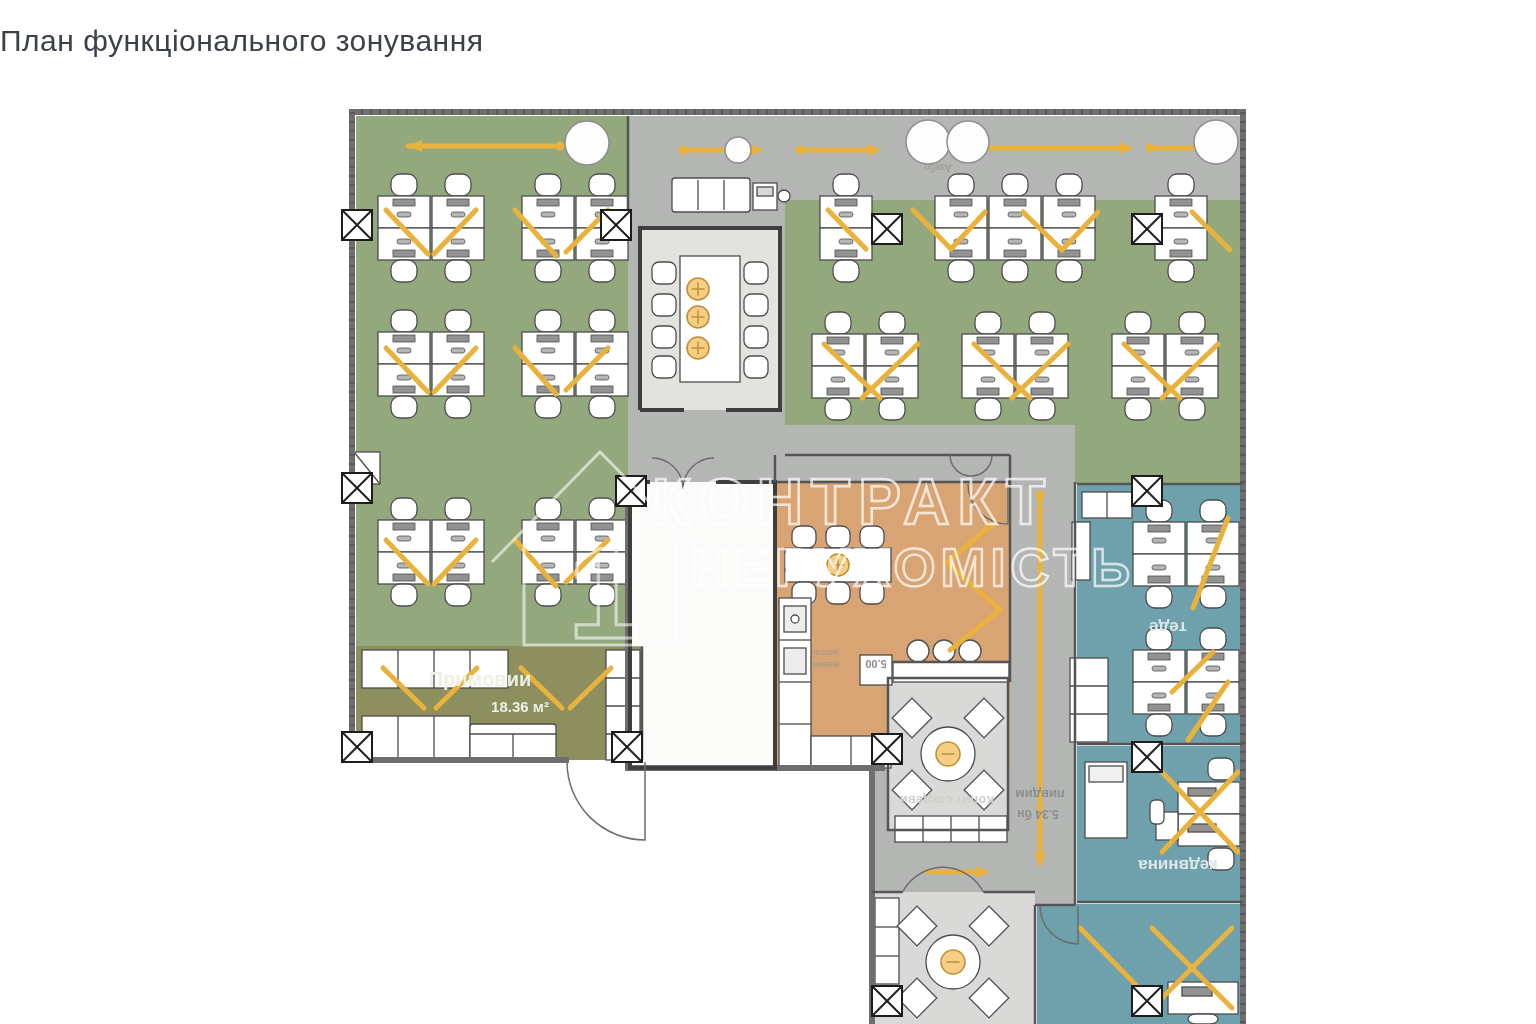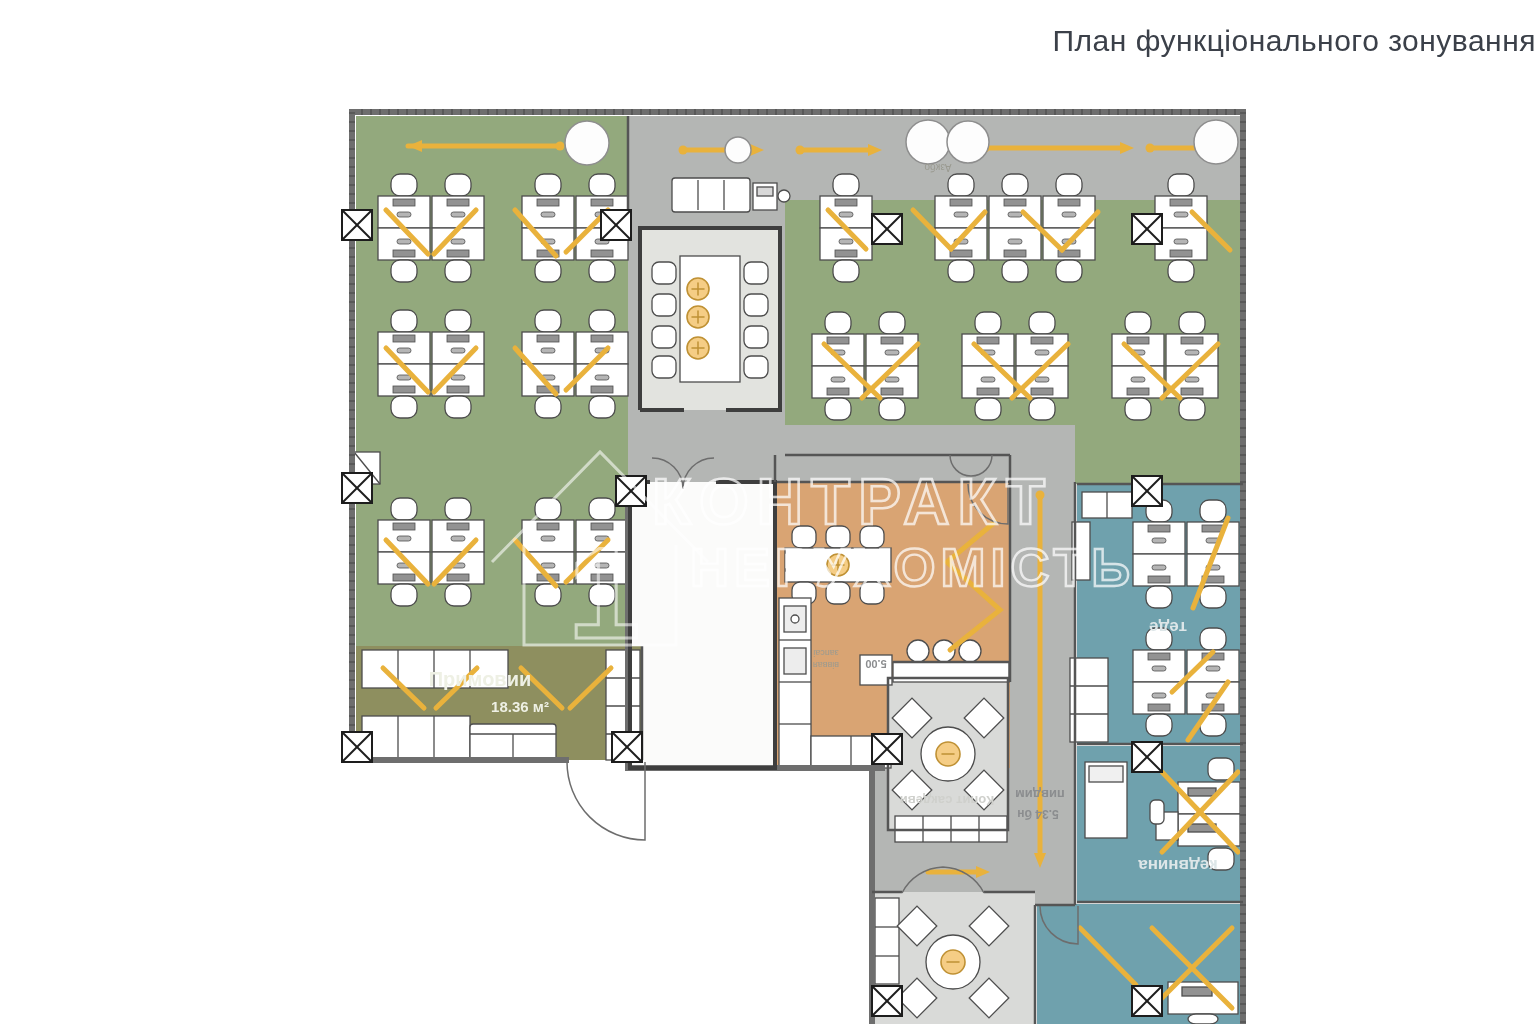--- a/index.html
+++ b/index.html
@@ -3,21 +3,21 @@
 <meta charset="utf-8">
 <style>
   :root{
     --c-green:#93a97d; --c-gray:#b4b6b4; --c-olive:#8e8f5f; --c-orange:#d9a473;
     --c-blue:#6fa1ad; --c-floor_light:#e2e3df; --c-floor_room:#d9dad8;
     --c-white_room:#fbfbfa; --c-yellow:#e9b23c; --c-wall:#6e6e6e; --c-accent_power:#f5cd85;
   }
   html,body{margin:0;padding:0;background:#ffffff;}
   body{width:1536px;height:1024px;position:relative;font-family:"Liberation Sans",sans-serif;overflow:hidden;}
   .title{
-    position:absolute;top:24px;left:0;width:100%;text-align:right;
+    position:absolute;top:24px;left:0;width:100%;text-align:left;
     font-size:30px;color:#3b4049;letter-spacing:.5px;
   }
   svg{position:absolute;left:0;top:0;}
   .wl{stroke:var(--c-wall);stroke-width:6;fill:none;stroke-linecap:square;}
   .wlh{stroke:#595959;stroke-width:6;fill:none;stroke-dasharray:2 7;}
   .wi{stroke:#3e3e3e;stroke-width:4;fill:none;}
   .wi2{stroke:#555555;stroke-width:2.5;fill:none;}
   .yl{stroke:var(--c-yellow);stroke-width:5;fill:none;stroke-linecap:round;}
   .door{stroke:#6d6d6d;stroke-width:1.5;fill:none;}
   .pwr{fill:var(--c-accent_power);stroke:#bf9134;stroke-width:1.6;}

